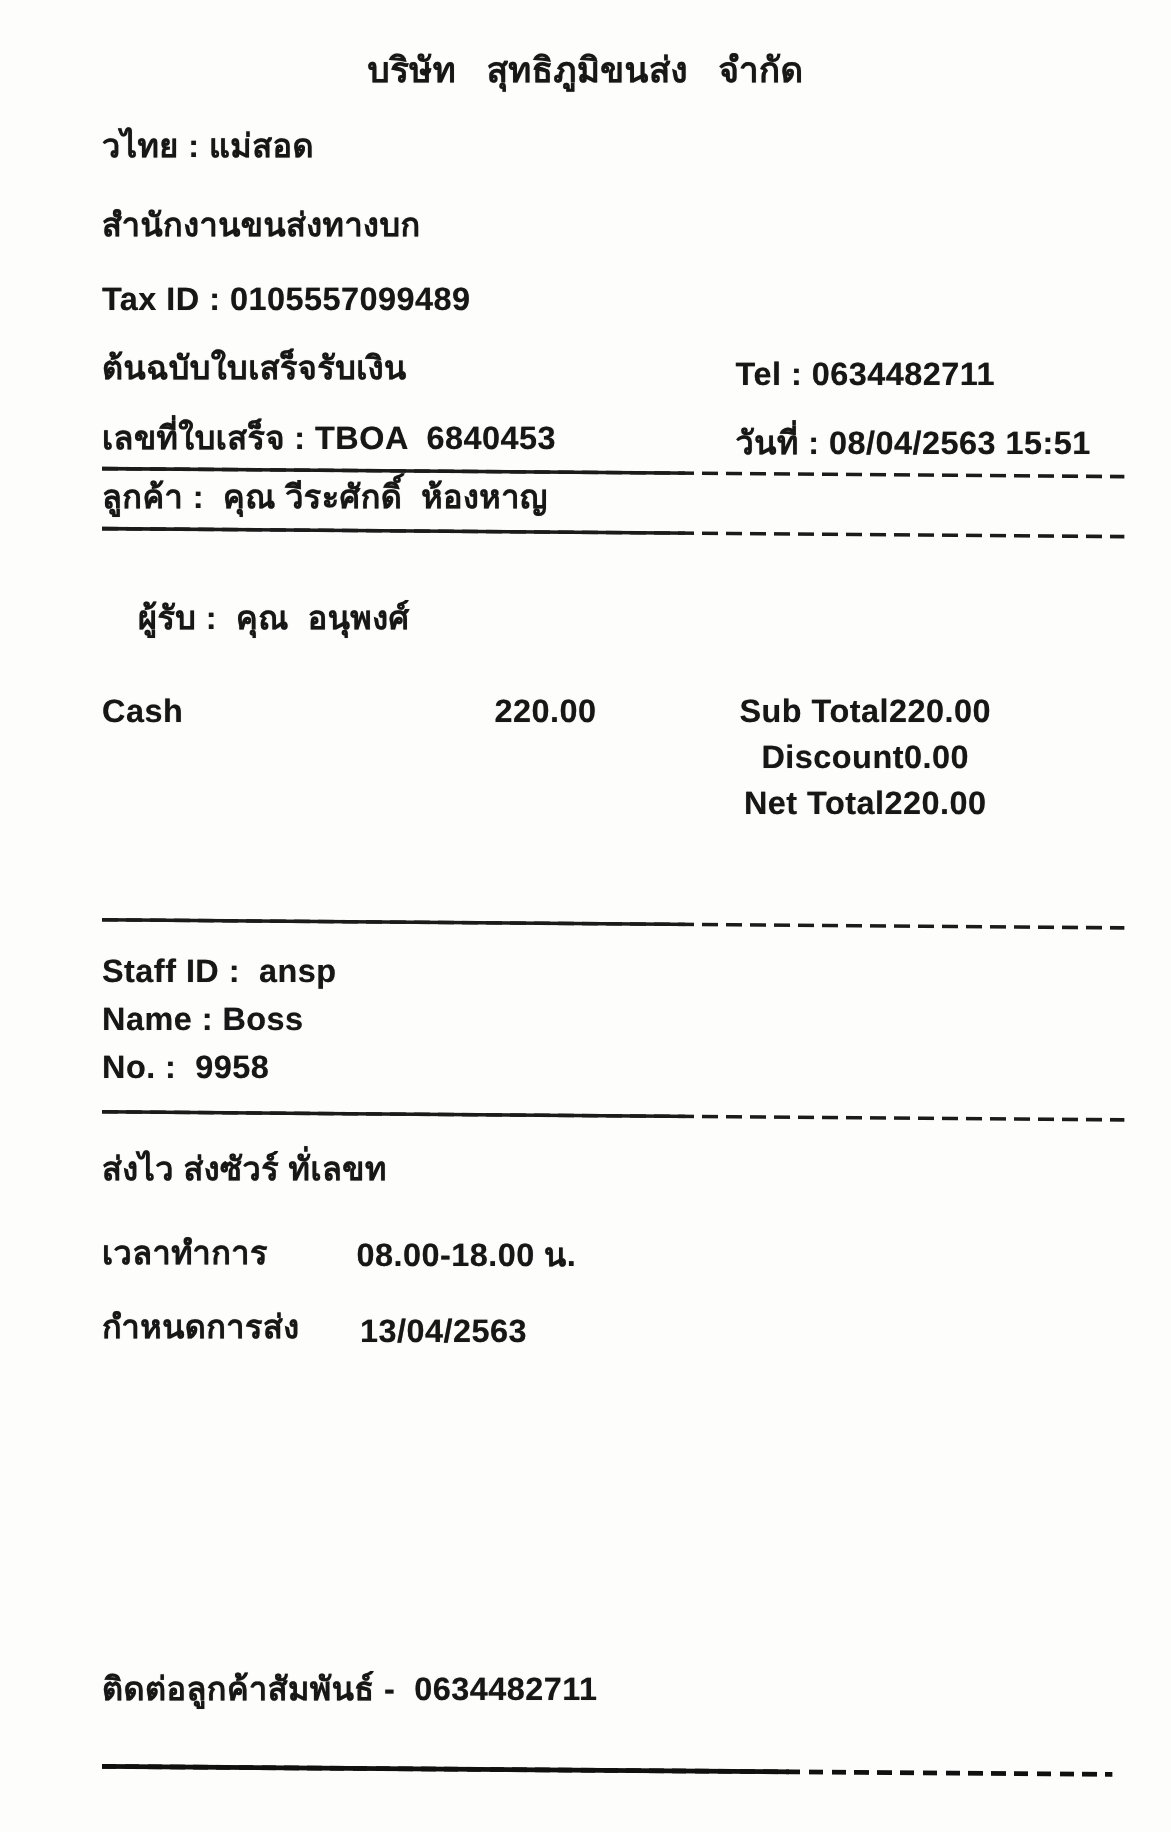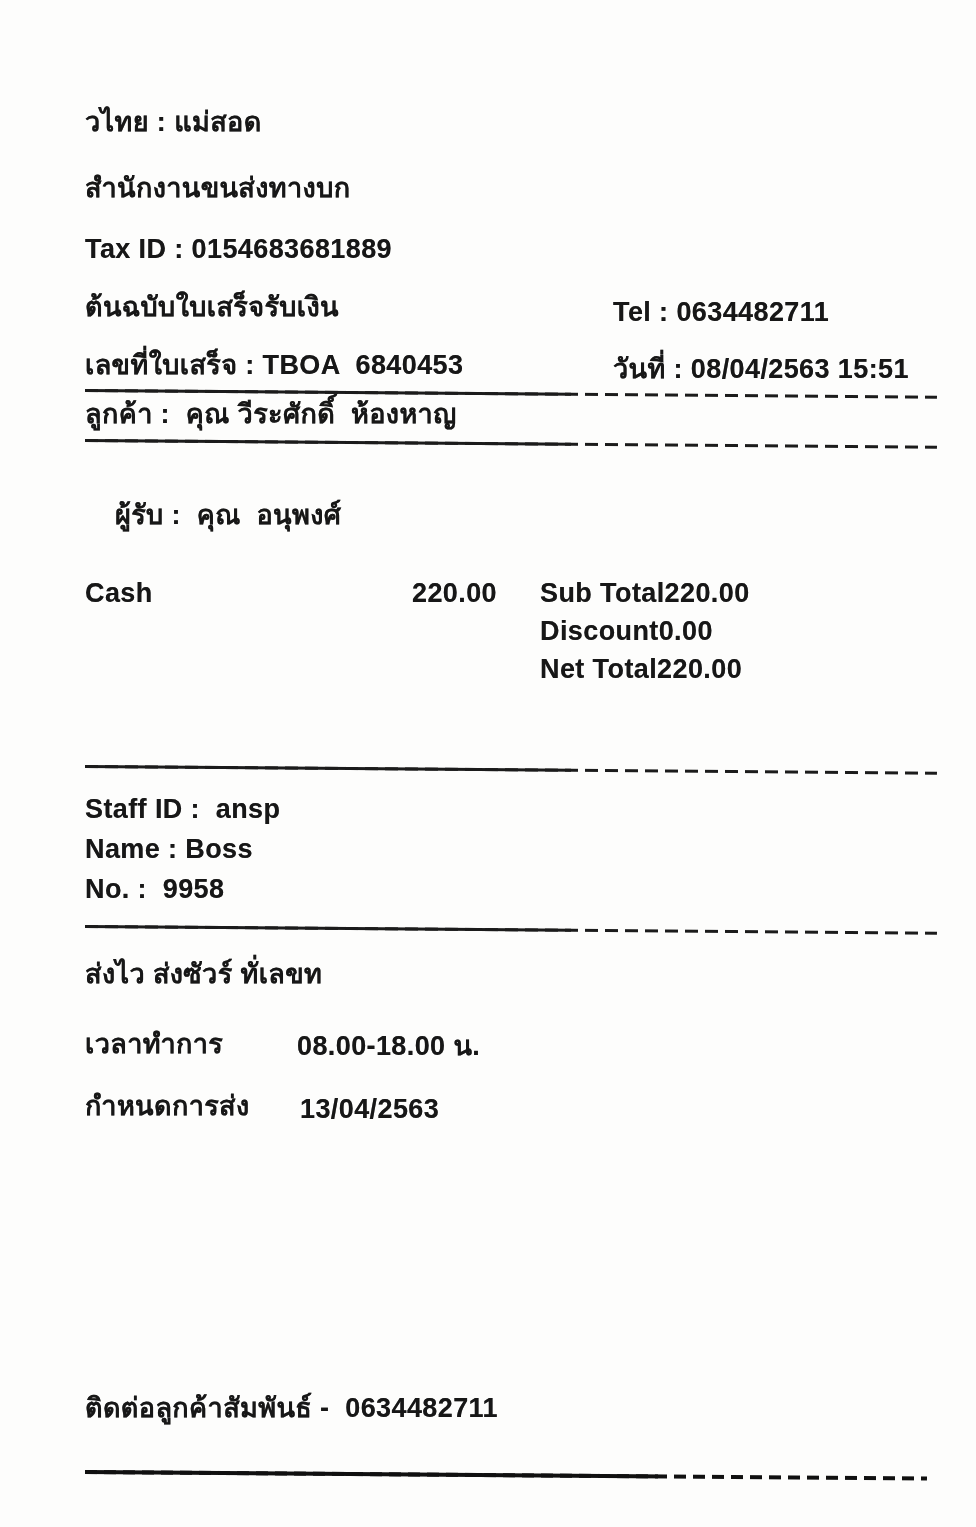--- a/index.html
+++ b/index.html
@@ -63,34 +63,34 @@
     position: absolute;
     left: 520px;
     top: 578px;
     width: 402px;
     font-size: 27px;
     letter-spacing: 0.4px;
     text-shadow: 0 0 0.6px rgba(0,0,0,0.55);
   }
   .pay-row {
     display: flex;
-    justify-content: flex-start;
+    justify-content: center;
     height: 38px;
     align-items: flex-start;
-    margin-left: 20px;
   }
 </style>
 </head>
 <body>
 
 <div class="page">
 
+  <div class="t title" style="top:42px">บริษัท   สุทธิภูมิขนส่ง   จำกัด</div>
   <div class="t" style="left:85px; top:106px">วไทย : แม่สอด</div>
   <div class="t" style="left:85px; top:172px">สำนักงานขนส่งทางบก</div>
-  <div class="t" style="left:85px; top:233px">Tax ID : 0154683681889</div>
+  <div class="t" style="left:85px; top:233px">Tax ID : 0105557099489</div>
 
   <div class="t" style="left:85px; top:291px">ต้นฉบับใบเสร็จรับเงิน</div>
   <div class="t" style="left:613px; top:296px">Tel : 0634482711</div>
 
   <div class="t" style="left:85px; top:349px">เลขที่ใบเสร็จ : TBOA  6840453</div>
   <div class="t" style="left:613px; top:353px">วันที่ : 08/04/2563 15:51</div>
 
   <div class="divider" style="top:389px"></div>
 
   <div class="t" style="left:85px; top:398px">ลูกค้า :  คุณ วีระศักดิ์  ห้องหาญ</div>

